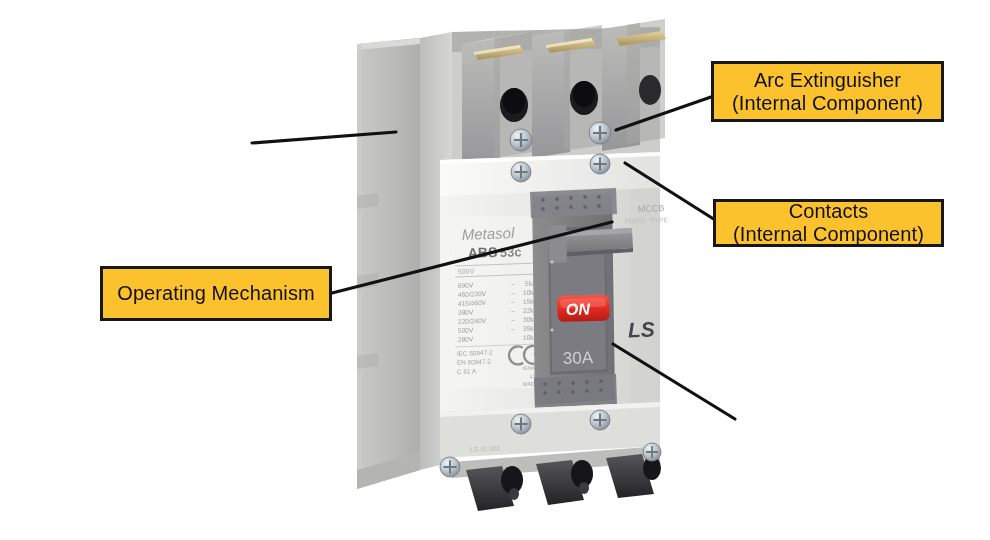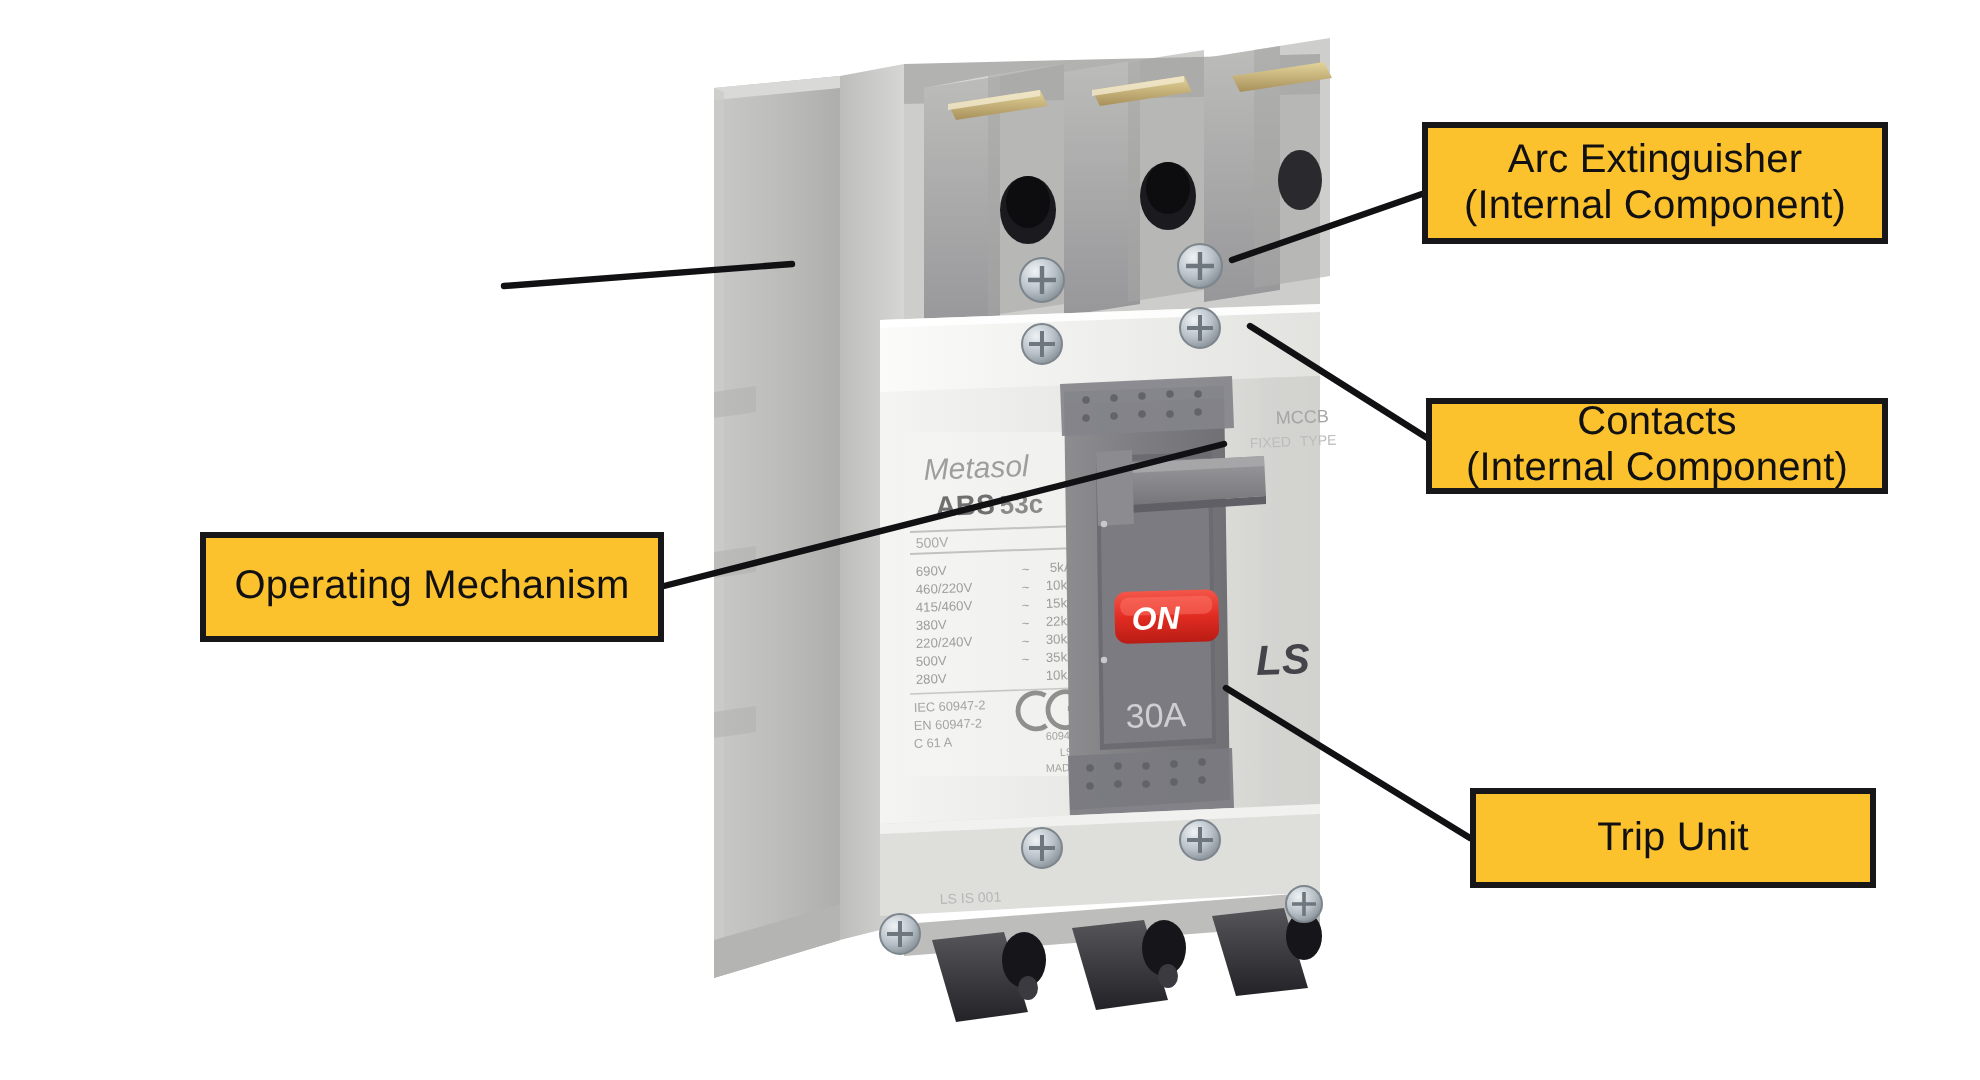--- a/index.html
+++ b/index.html
@@ -330,17 +330,14 @@
 
   <div class="callout" style="left:713px;top:199px;width:231px;height:48px;">
     <span>Contacts
 (Internal Component)</span>
   </div>
 
   <div class="callout" style="left:100px;top:266px;width:232px;height:55px;">
     <span>Operating Mechanism</span>
   </div>
 
-  <div class="callout" style="left:735px;top:394px;width:203px;height:50px;">
-    <span>Trip Unit</span>
-  </div>
 
 </div>
 
 </body></html>

